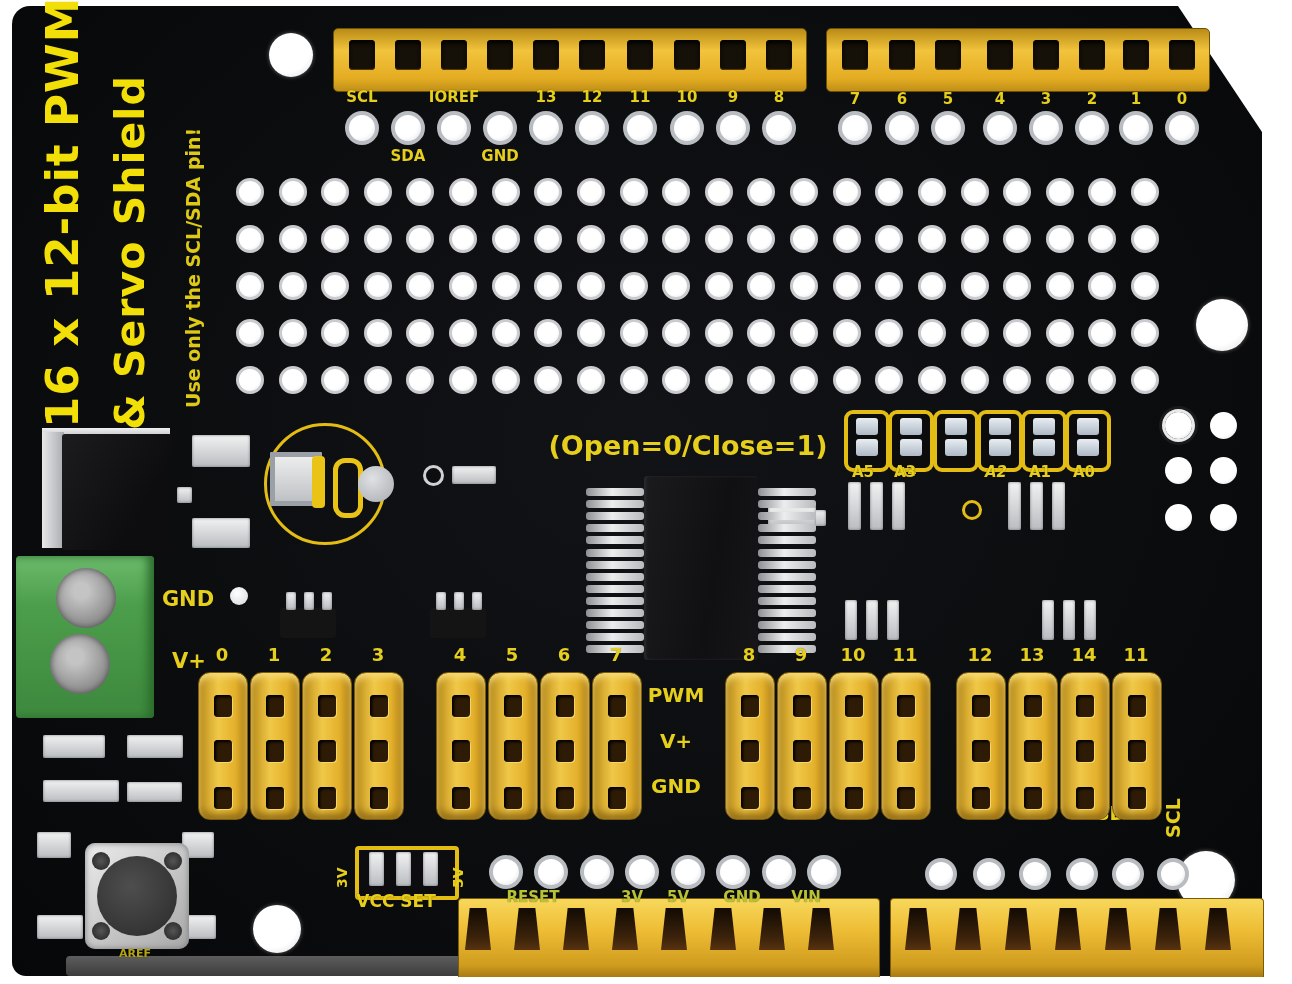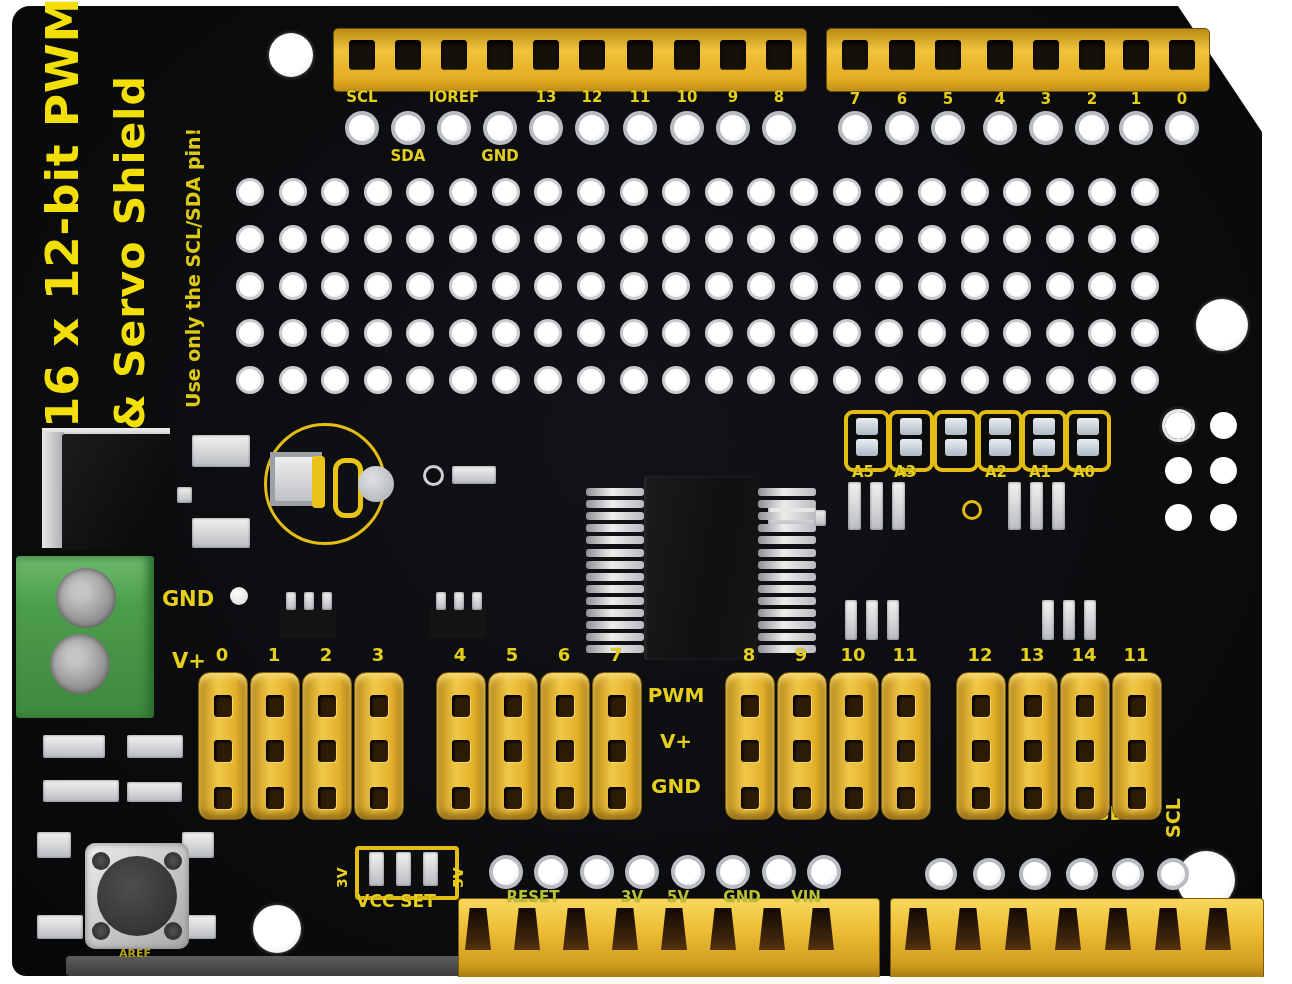--- a/index.html
+++ b/index.html
@@ -68,20 +68,21 @@
   <div class="mh" style="left:253px;top:905px;width:48px;height:48px;"></div>
   <div class="mh" style="left:1177px;top:851px;width:58px;height:58px;"></div>
 
   <div class="vtext" style="left:36px;top:428px;font-size:45px;letter-spacing:1px;">16 x 12-bit PWM</div>
   <div class="vtext" style="left:106px;top:430px;font-size:41px;letter-spacing:1px;">&amp; Servo Shield</div>
   <div class="vtext" style="left:182px;top:408px;font-size:19px;color:#ddc916;">Use only the SCL/SDA pin!</div>
 
   <div class="fh" style="left:333px;top:28px;width:472px;height:62px;"></div>
   <div class="fh" style="left:826px;top:28px;width:382px;height:62px;"></div>
 
+  <div class="silk" style="left:528px;top:432px;width:320px;font-size:27px;">(Open=0/Close=1)</div>
 
   <div class="ic-body" style="left:644px;top:476px;width:114px;height:184px;"></div>
 
   <div class="abs" style="left:42px;top:428px;width:128px;height:10px;background:linear-gradient(#f0f0f0,#b9bcc0);"></div>
   <div class="abs" style="left:42px;top:432px;width:22px;height:116px;background:linear-gradient(90deg,#e8e8e8,#a9acaf);"></div>
   <div class="abs" style="left:62px;top:434px;width:110px;height:116px;background:linear-gradient(120deg,#1c1c1e,#0d0d0f 70%);border-radius:3px;"></div>
   <div class="smd" style="left:192px;top:435px;width:58px;height:32px;"></div>
   <div class="smd" style="left:192px;top:518px;width:58px;height:30px;"></div>
   <div class="smd" style="left:177px;top:487px;width:15px;height:16px;"></div>
 
@@ -338,21 +339,21 @@
     <div class="silk" style="left: 887px; top: 465px; width: 40px; font-size: 13px;">A4</div>
     <div class="jumper" style="left: 933px; top: 410px;">
       <div class="jp"></div>
       <div class="jp"></div>
     </div>
     <div class="silk" style="left: 885px; top: 465px; width: 40px; font-size: 15px;">A3</div>
     <div class="jumper" style="left: 977px; top: 410px;">
       <div class="jp"></div>
       <div class="jp"></div>
     </div>
-    <div class="silk" style="left: 976px; top: 465px; width: 40px; font-size: 15px;">A2</div>
+    <div class="silk" style="left: 976px; top: 465px; width: 40px; font-size: 15px; font-style: italic;">A2</div>
     <div class="jumper" style="left: 1021px; top: 410px;">
       <div class="jp"></div>
       <div class="jp"></div>
     </div>
     <div class="silk" style="left: 1020px; top: 465px; width: 40px; font-size: 15px;">A1</div>
     <div class="jumper" style="left: 1065px; top: 410px;">
       <div class="jp"></div>
       <div class="jp"></div>
     </div>
     <div class="silk" style="left: 1064px; top: 465px; width: 40px; font-size: 15px;">A0</div>

